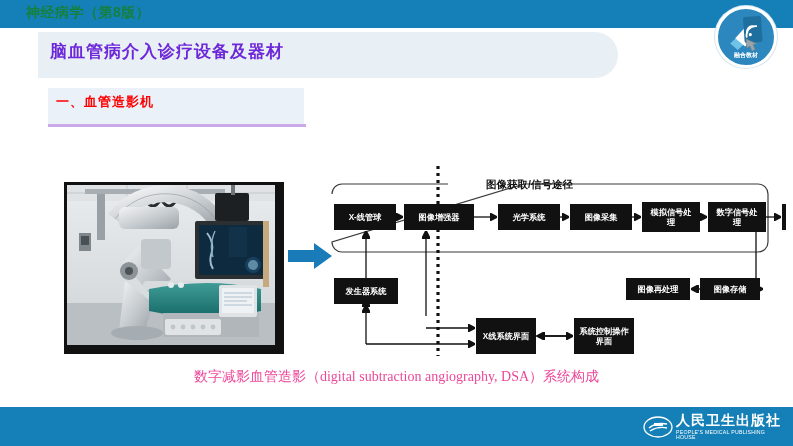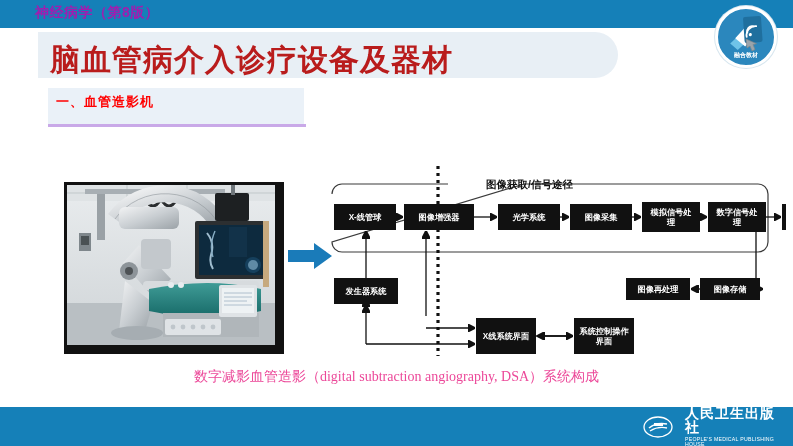--- a/index.html
+++ b/index.html
@@ -9,41 +9,40 @@
     font-family:"Liberation Sans","DejaVu Sans",sans-serif;
     position:relative;
   }
   
   .topbar{
     position:absolute;left:0;top:0;width:793px;height:28px;
     background:#1580b8;
   }
   .topbar-title{
     position:absolute;left:26px;top:4px;
-    font-size:14px;font-weight:bold;color:#a21caf;
+    font-size:14px;font-weight:bold;color:#15803d;
     letter-spacing:.5px;
-    margin-left:9px;
   }
   
   .badge{
     position:absolute;right:16px;top:6px;width:62px;height:62px;
     border-radius:50%;background:#ffffff;
     box-shadow:0 0 0 1px #d7e6ef;
     overflow:hidden;
   }
   .badge svg{display:block;}
   
   .title-band{
     position:absolute;left:38px;top:32px;width:580px;height:46px;
     background:#e8eff5;
     border-radius:0 23px 23px 0;
   }
   .title-band-text{
     position:absolute;left:50px;top:40px;
-    font-size:30px;font-weight:bold;color:#b91c1c;
+    font-size:17px;font-weight:bold;color:#6d28d9;
     letter-spacing:1px;
   }
   
   .sub-band{
     position:absolute;left:48px;top:88px;width:256px;height:36px;
     background:#eaf1f8;
   }
   .sub-text{
     position:absolute;left:56px;top:93px;
     font-size:13px;font-weight:bold;color:#ff0000;
@@ -84,21 +83,21 @@
   .footer-text{
     position:absolute;left:10px;top:11px;
     font-size:13px;color:#ffffff;font-weight:bold;letter-spacing:.3px;
     white-space:nowrap;
   }
   .hl-red{
     background:#e8242a;color:#ffffff;padding:0 1px;
   }
   .pub-logo{
     position:absolute;right:8px;top:6px;width:142px;height:28px;
-    display:flex;align-items:center;gap:12px;
+    display:flex;align-items:center;gap:3px;
   }
   .pub-mark{flex:0 0 auto;}
   .pub-names{display:flex;flex-direction:column;line-height:1;}
   .pub-cn{
     font-family:"Liberation Serif","DejaVu Serif",serif;
     font-size:14px;font-weight:bold;color:#ffffff;letter-spacing:1px;
   }
   .pub-en{
     font-size:5.2px;color:#ffffff;letter-spacing:.25px;margin-top:2px;
   }

